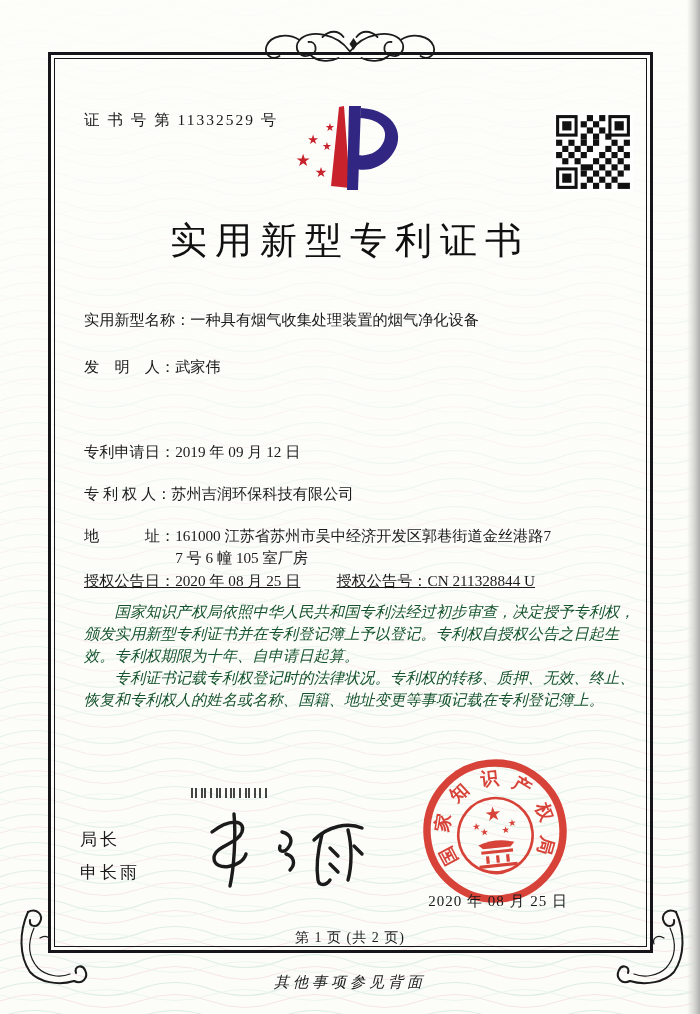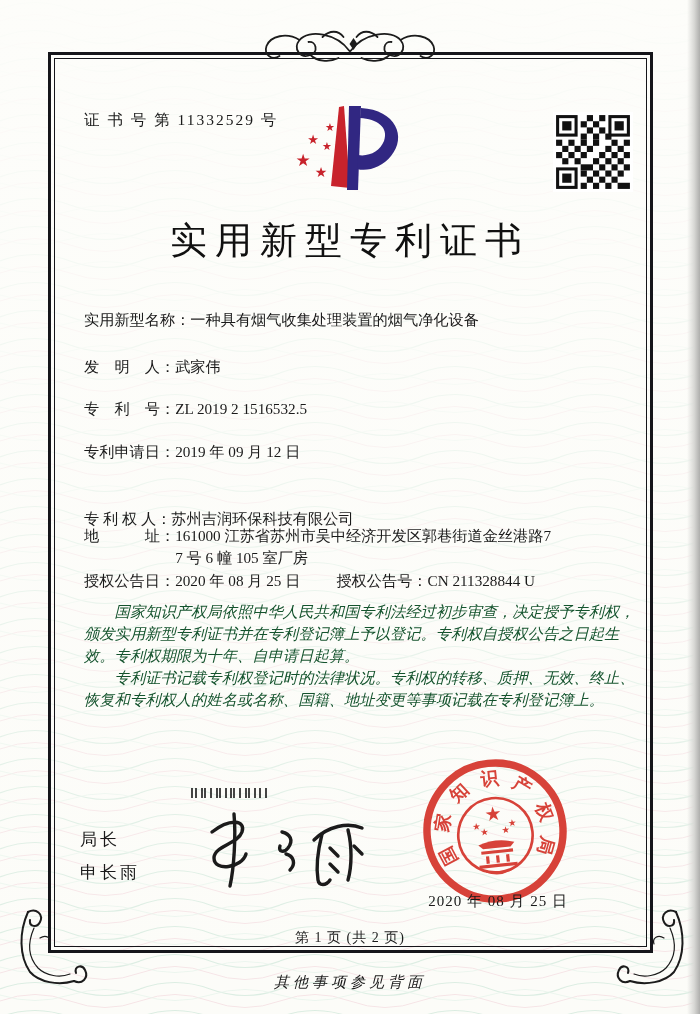--- a/index.html
+++ b/index.html
@@ -15,21 +15,21 @@
   .z{position:absolute;z-index:2;}
   .cert-no{left:84px;top:110px;font-size:15.5px;letter-spacing:2px;white-space:pre;}
   .logo{left:286px;top:100px;width:130px;height:106px;}
   .qr{left:553px;top:112px;width:80px;height:80px;}
   .title{left:0;right:0;top:216px;text-align:center;font-size:37px;font-weight:400;
          letter-spacing:8px;color:#101010;}
   .frow{left:84px;right:60px;display:flex;align-items:flex-start;font-size:15.2px;line-height:22px;}
   .flabel{white-space:pre;flex:0 0 auto;}
   .fvalue{flex:0 1 auto;}
   .fv2{display:block;}
-  .pair{display:flex;}
+  .pair{display:flex;text-decoration:underline;}
   .pair+.pair{margin-left:36px;justify-content:space-between;}
   .paras{left:84px;right:62px;top:601px;font-size:15.3px;line-height:22px;font-style:italic;}
   .paras p{margin:0;text-indent:2em;color:#14532d;}
   .dir{left:80px;font-size:17px;letter-spacing:3px;}
   .sig{left:190px;top:788px;width:195px;height:110px;}
   .seal{left:410px;top:746px;width:170px;height:170px;transform:rotate(-6deg);opacity:.93;}
   .seal-date{left:412px;top:892px;width:172px;text-align:center;font-size:15px;letter-spacing:1px;}
   .page-info{left:0;right:0;top:929px;text-align:center;font-size:14px;letter-spacing:1px;}
   .back-note{left:0;right:0;top:973px;text-align:center;font-size:15px;letter-spacing:4px;font-style:italic;}
   .orn-top{left:50%;top:25px;transform:translateX(-50%);width:195px;height:44px;}
@@ -180,29 +180,25 @@
   <div class="z title">实用新型专利证书</div>
 
   <div class="z frow" style="top:309px">
     <span class="flabel">实用新型名称：</span>
     <span class="fvalue">一种具有烟气收集处理装置的烟气净化设备</span>
   </div>
   <div class="z frow" style="top:356px">
     <span class="flabel">发　明　人：</span>
     <span class="fvalue">武家伟</span>
   </div>
-  <div class="z frow" style="top:398px">
-    <span class="flabel">专　利　号：</span>
-    <span class="fvalue">ZL 2019 2 1516532.5</span>
-  </div>
   <div class="z frow" style="top:441px">
     <span class="flabel">专利申请日：</span>
     <span class="fvalue">2019 年 09 月 12 日</span>
   </div>
-  <div class="z frow" style="top:508px">
+  <div class="z frow" style="top:483px">
     <span class="flabel">专 利 权 人：</span>
     <span class="fvalue">苏州吉润环保科技有限公司</span>
   </div>
   <div class="z frow" style="top:525px">
     <span class="flabel">地　　　址：</span>
     <span class="fvalue"><span>161000 江苏省苏州市吴中经济开发区郭巷街道金丝港路7</span><span class="fv2">7 号 6 幢 105 室厂房</span></span>
   </div>
   <div class="z frow" style="top:570px">
     <span class="pair">
       <span class="flabel">授权公告日：</span>

